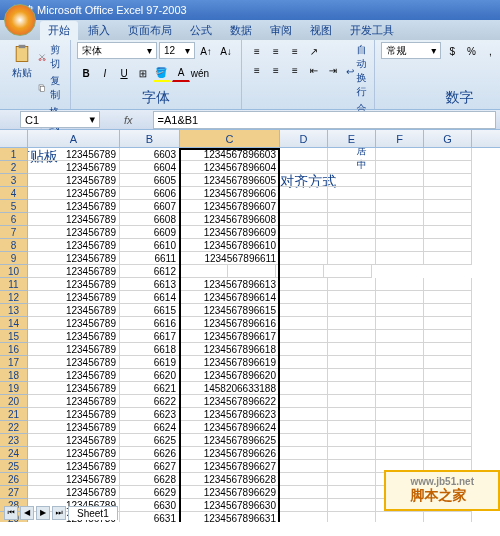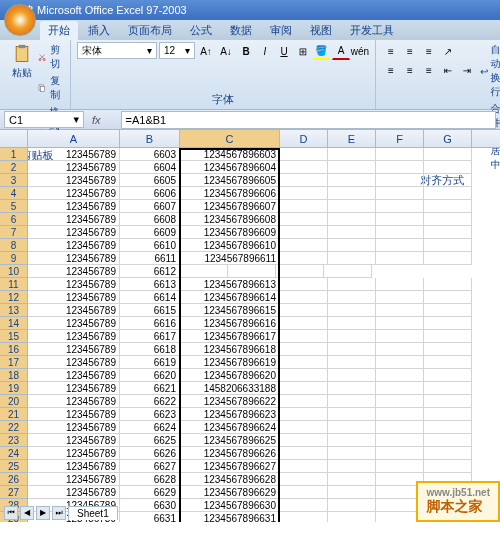--- a/index.html
+++ b/index.html
@@ -5,49 +5,49 @@
 *{margin:0;padding:0;box-sizing:border-box;font-family:"Microsoft YaHei",sans-serif}
 body{width:500px;height:536px;overflow:hidden;background:#fff;font-size:11px;color:#000}
 .titlebar{height:20px;background:linear-gradient(#5a8ed6,#3b6fc0);color:#fff;display:flex;align-items:center;padding-left:8px;font-size:11px}
 .titlebar .t{margin-left:4px}
 .office-btn{width:32px;height:32px;border-radius:50%;background:radial-gradient(#fff,#f0a020 40%,#e05030);position:absolute;left:4px;top:4px;z-index:10;border:1px solid #9a6}
 .tabs{height:20px;background:linear-gradient(#cde 0,#bcd 100%);display:flex;padding-left:40px;gap:2px;align-items:flex-end}
 .tab{padding:2px 8px;font-size:11px;color:#15428b;cursor:pointer;border-radius:3px 3px 0 0}
 .tab.active{background:#e8f0f8}
 .ribbon{height:70px;background:linear-gradient(#e8f0f8,#d0e0f0);border-bottom:1px solid #9bd;display:flex;padding-left:4px;font-size:11px}
 .grp{border-right:1px solid #b0c4de;padding:2px 6px;display:flex;flex-direction:column;justify-content:space-between;text-align:center}
-.grp-title{font-size:11px;color:#15428b;margin-top:auto}
+.grp-title{font-size:14px;color:#15428b;margin-top:auto}
 .grp-content{display:flex;gap:2px;align-items:flex-start;flex:1}
 .big-btn{display:flex;flex-direction:column;align-items:center;gap:2px;padding:2px;font-size:10px;color:#15428b}
 .big-btn svg{width:20px;height:20px}
 .small-stack{display:flex;flex-direction:column;gap:1px;font-size:10px;color:#15428b}
 .sm{display:flex;align-items:center;gap:2px;padding:1px 2px}
 .sm svg{width:12px;height:12px}
 .font-row{display:flex;gap:2px;margin-bottom:2px}
 .font-sel{border:1px solid #abc;background:#fff;padding:1px 4px;font-size:10px;height:17px;display:flex;align-items:center;justify-content:space-between;gap:4px}
 .btn-row{display:flex;gap:1px}
 .ic-btn{width:18px;height:18px;border:1px solid transparent;display:flex;align-items:center;justify-content:center;font-size:10px}
 .namebox-row{height:20px;background:linear-gradient(#e4ecf7,#d0dced);display:flex;align-items:center;border-bottom:1px solid #9bd}
-.namebox{width:80px;background:#fff;border:1px solid #abc;padding:1px 4px;font-size:11px;margin:1px 4px;display:flex;justify-content:space-between;align-items:center}
+.namebox{width:80px;background:#fff;border:1px solid #abc;padding:1px 4px;font-size:11px;margin:1px 20px;display:flex;justify-content:space-between;align-items:center}
 .fx-area{display:flex;align-items:center;gap:20px;flex:1;padding:0 4px}
 .fx-lbl{font-style:italic;color:#555}
 .fx-val{background:#fff;border:1px solid #abc;padding:2px 4px;flex:1;font-size:11px}
 .grid-wrap{position:relative;height:392px;overflow:hidden}
 .col-hdrs{display:flex;height:18px;background:linear-gradient(#f0f4fa,#dce5f0);border-bottom:1px solid #9bd;position:sticky;top:0}
 .corner{width:28px;border-right:1px solid #abc;background:linear-gradient(#f0f4fa,#dce5f0)}
 .col-hdr{border-right:1px solid #abc;text-align:center;font-size:11px;color:#15428b;line-height:18px}
 .col-hdr.sel{background:#f0ce8c}
 .cA{width:92px}.cB{width:60px}.cC{width:100px}.cD{width:48px}.cE{width:48px}.cF{width:48px}.cG{width:48px}
 .rows{}
 .row{display:flex;height:13px}
 .row-hdr{width:28px;background:linear-gradient(#f0f4fa,#dce5f0);border-right:1px solid #9bd;border-bottom:1px solid #abc;text-align:center;font-size:10px;color:#15428b;line-height:13px}
 .row-hdr.sel{background:#f0ce8c}
 .cell{border-right:1px solid #d4d4d4;border-bottom:1px solid #d4d4d4;font-size:10px;text-align:right;padding-right:3px;line-height:13px;overflow:hidden;white-space:nowrap}
 .selbox{position:absolute;border:2px solid #000;pointer-events:none}
-.watermark{position:absolute;right:0;bottom:0;background:#fff8e0;border:2px solid #f0b000;padding:4px 8px;font-size:14px;color:#c06000;font-weight:bold}
+.watermark{position:absolute;right:0;bottom:11px;background:#fff8e0;border:2px solid #f0b000;padding:4px 24px;font-size:14px;color:#c06000;font-weight:bold}
 .wm-small{font-size:10px;color:#888;text-align:right}
 .sheets{position:absolute;bottom:0;left:0;height:18px;display:flex;align-items:center;font-size:10px;padding-left:4px;gap:2px}
 .shbtn{width:14px;height:14px;border:1px solid #abc;background:#e0e8f0;text-align:center;line-height:12px;font-size:8px}
 .shtab{padding:1px 8px;background:#fff;border:1px solid #abc;border-bottom:none;font-size:10px}
 </style>
 </head>
 <body>
 
 <div class="office-btn"></div>
 
@@ -98,21 +98,21 @@
               <path d="M8 7v7" stroke="#555"></path>
             </svg>
             <span>格式刷</span>
           </div>
       </div>
     </div>
     <div class="grp-title">剪贴板</div>
   </div>
 
   <div class="grp">
-    <div class="grp-content" style="">
+    <div class="grp-content" style="flex-direction:column">
       <div class="font-row">
         <div class="font-sel" style="width:80px">
             <span>宋体</span>
             <span>▾</span>
           </div>
         <div class="font-sel" style="width:36px">
             <span>12</span>
             <span>▾</span>
           </div>
         <div class="ic-btn">A↑</div>

